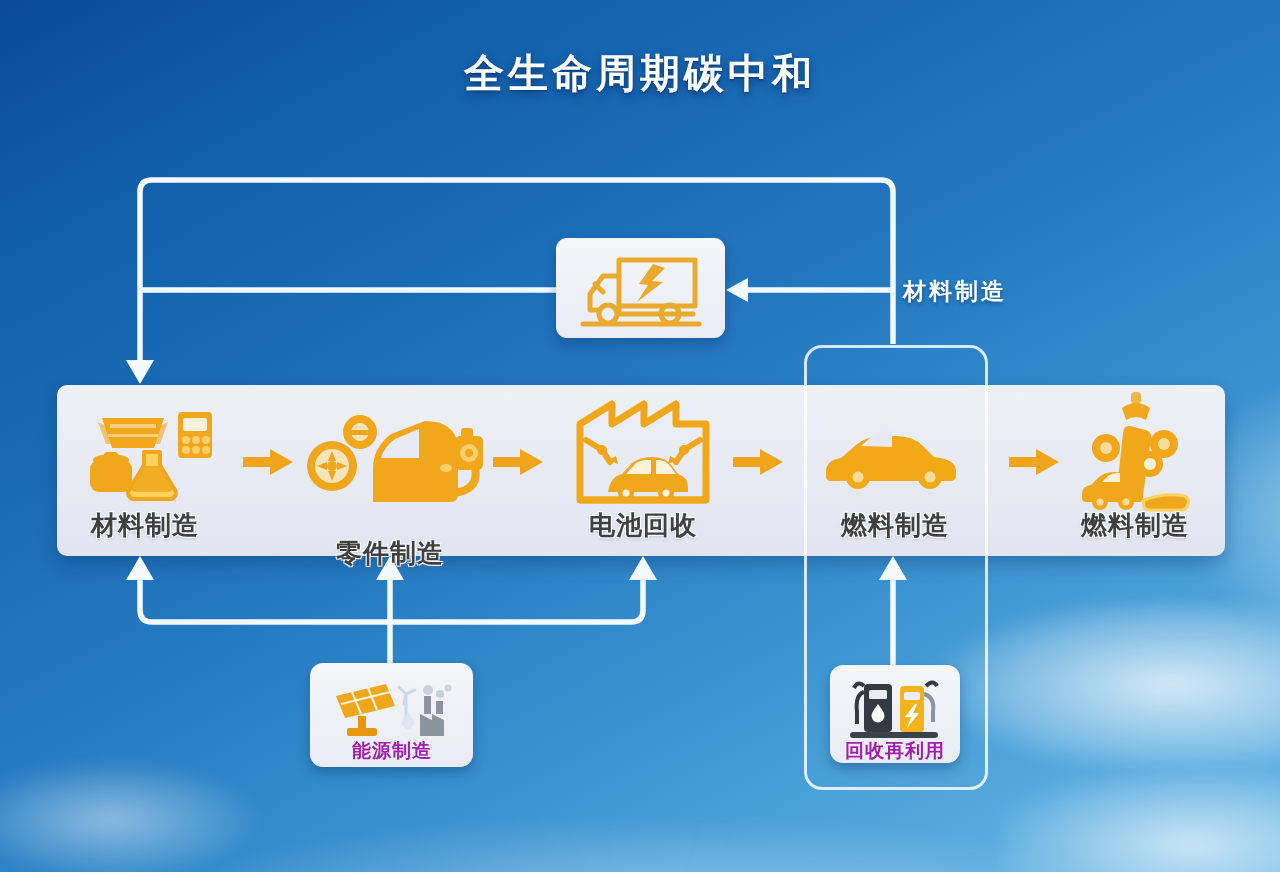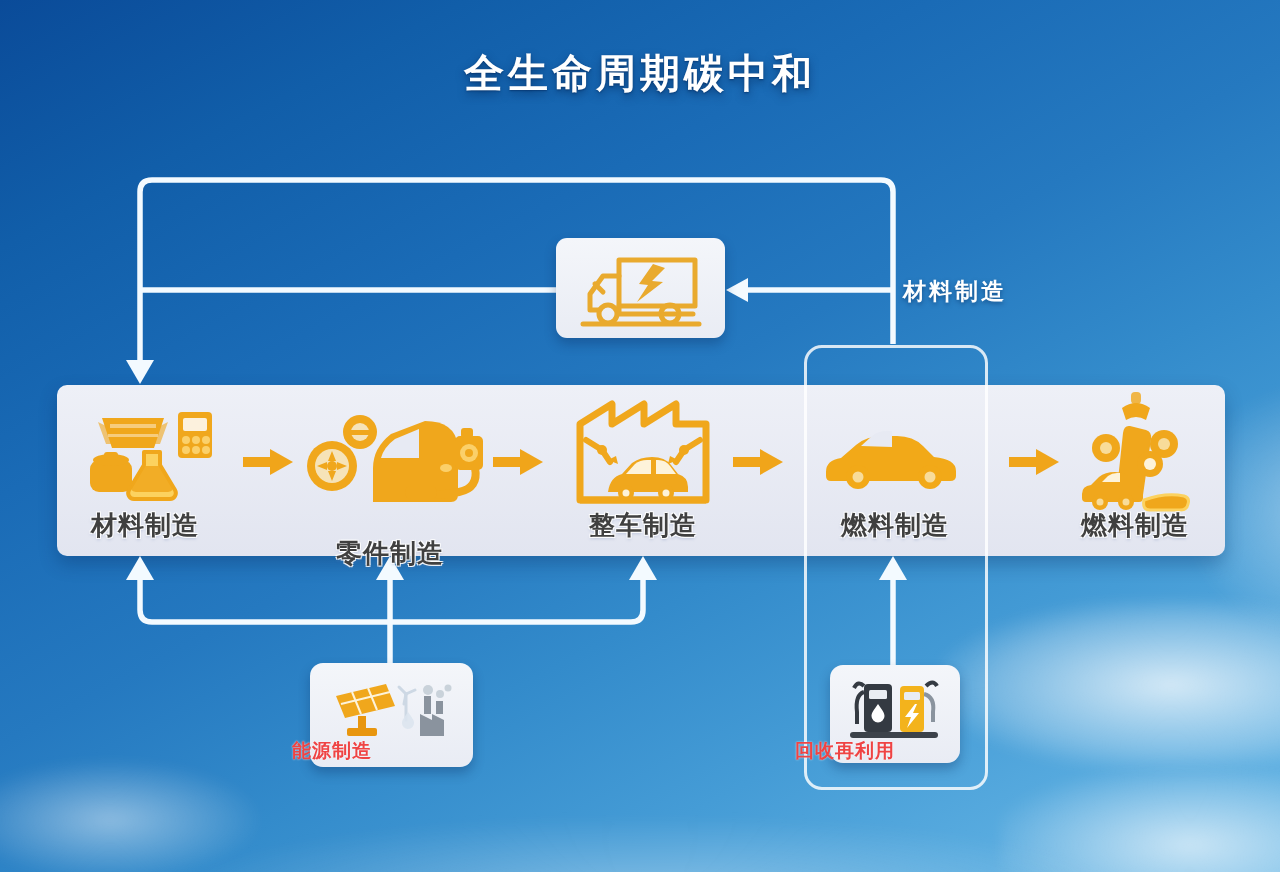--- a/index.html
+++ b/index.html
@@ -52,22 +52,22 @@
   .icon{position:absolute;}
 
   .stage-label{
     position:absolute;font-size:26px;font-weight:bold;color:#404040;
     text-align:center;letter-spacing:1px;
     text-shadow:-1px -1px 0 rgba(255,255,255,.85),1px -1px 0 rgba(255,255,255,.85),
                 -1px 1px 0 rgba(255,255,255,.85),1px 1px 0 rgba(255,255,255,.85),
                 0 2px 3px rgba(110,130,180,.35);
   }
   .sub-label{
-    position:absolute;font-size:19px;font-weight:bold;color:#ef4444;
-    text-align:left;letter-spacing:1px;
+    position:absolute;font-size:19px;font-weight:bold;color:#a21caf;
+    text-align:center;letter-spacing:1px;
     text-shadow:0 0 2px rgba(255,255,255,.8);
   }
   .battery-label{
     position:absolute;left:903px;top:276px;width:180px;
     font-size:23px;font-weight:bold;color:#ffffff;letter-spacing:3px;
     text-shadow:0 2px 4px rgba(4,38,88,.5);
   }
   .flow-arrow{position:absolute;}
 </style>
 </head>
@@ -200,21 +200,21 @@
       <path d="M110 66 l-8 -4 l-2 8 z"></path>
   </g>
   <path d="M40 98 q2 -15 14 -18 l10 -11 q8 -6 20 -6 q13 0 19 8 l7 9 q10 3 10 13 v5 H40 Z" fill="#f0a71c"></path>
   <path d="M58 80 l9 -10 q5 -4 12 -4 h4 v14 z" fill="#fdf3da"></path>
   <path d="M88 80 v-14 h2 q8 0 12 6 l6 8 z" fill="#fdf3da"></path>
   <circle cx="58" cy="99" r="8" fill="#f0a71c"></circle>
     <circle cx="58" cy="99" r="3.5" fill="#fdf3da"></circle>
   <circle cx="98" cy="99" r="8" fill="#f0a71c"></circle>
     <circle cx="98" cy="99" r="3.5" fill="#fdf3da"></circle>
 </svg>
-<div class="stage-label" style="left:543px;top:508px;width:200px">整车制造</div>
+<div class="stage-label" style="left:543px;top:508px;width:200px">电池回收</div>
 
 <svg class="flow-arrow" style="left:733px;top:447px" width="50" height="30" viewBox="0 0 50 30">
   <rect x="0" y="10" width="27" height="10" fill="#f0a51a"></rect>
   <polygon points="27,2 50,15 27,28" fill="#f0a51a"></polygon>
 </svg>
 
 <svg class="icon" style="left:820px;top:424px" width="150" height="68" viewBox="0 0 150 68">
   <path d="M6 48 q0 -12 15 -14 l15 -13 q10 -9 28 -9 h13 q16 0 26 10 l11 11 q22 2 22 14 v5 q0 5 -6 5 H11 q-5 0 -5 -5 z" fill="#f2a918"></path>
   <path d="M41 22 l11 -10 q6 -5 15 -5 h5 v16 z" fill="#e7eaf3"></path>
   <circle cx="38" cy="53" r="12" fill="#f2a918"></circle>

